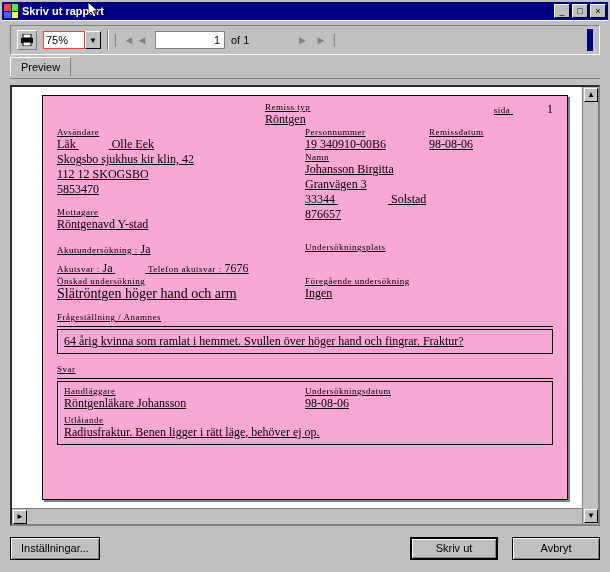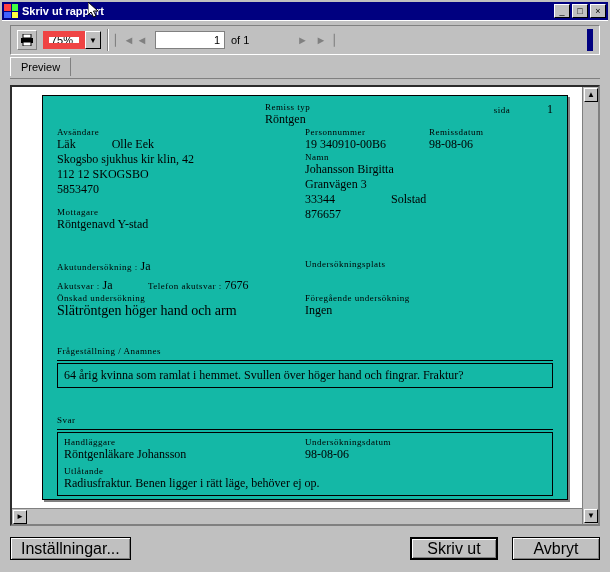--- a/index.html
+++ b/index.html
@@ -57,21 +57,21 @@
   }
   .tbtn {
     width:20px; height:20px;
     border:1px solid #808080; border-top-color:#fff; border-left-color:#fff;
     background:#c0c0c0; display:flex; align-items:center; justify-content:center;
   }
   .zoom {
     display:flex; align-items:center;
   }
   .zoom input {
-    width:42px; height:18px; font-size:11px; border:6px solid #ef4444;
+    width:42px; height:18px; font-size:11px; border:1px solid #ef4444;
     background:#fff; padding:0 2px;
   }
   .zoom .dd {
     width:16px; height:18px; background:#c0c0c0;
     border:1px solid #000; border-top-color:#fff; border-left-color:#fff;
     display:flex; align-items:center; justify-content:center; font-size:8px;
   }
   .sep {
     width:2px; height:22px; border-left:1px solid #808080; border-right:1px solid #fff;
   }
@@ -117,43 +117,44 @@
     position:absolute; left:0; right:16px; bottom:0; height:16px; background:#c0c0c0;
     border-top:1px solid #808080;
   }
   .scroll-h .arrow { top:1px; }
   .scroll-h .arrow.lf { left:1px; }
   .scroll-h .arrow.rg { right:1px; }
 
   .page {
     position:absolute; left:30px; top:8px; right:30px; bottom:24px;
     border:1px solid #000; box-shadow:2px 2px 0 #808080;
-    background:#14b8a6;
+    background:#f9a8d4;
     padding:6px 14px; font-family:"Times New Roman", serif;
     color:#000;
+    text-decoration:underline;
   }
   .tiny { font-family:"Times New Roman",serif; font-size:9px; letter-spacing:0.5px; }
   .val  { font-family:"Times New Roman",serif; font-size:12px; }
   .big  { font-family:"Times New Roman",serif; font-size:14px; }
   .hr { border:none; border-top:1px solid #000; margin:4px 0 2px 0; }
   .box { border:1px solid #000; padding:4px 6px; margin-top:2px; }
   .row { display:flex; }
   .colL { flex:1; }
   .colR { flex:1; }
-  .mt4{margin-top:4px}.mt6{margin-top:0}.mt10{margin-top:27px}
+  .mt4{margin-top:4px}.mt6{margin-top:0}.mt10{margin-top:10px}
 
   .buttons {
     position:absolute; left:8px; right:8px; bottom:8px; height:28px;
     display:flex; align-items:center;
   }
   .btn {
     min-width:88px; height:23px; background:#c0c0c0;
     border:1px solid #000; padding:0 10px;
     box-shadow: inset 1px 1px 0 #fff, inset -1px -1px 0 #808080;
-    font-size:16px; text-align:center; line-height:21px;
+    font-size:11px; text-align:center; line-height:21px;
   }
   .btn.default { border:2px solid #000; line-height:19px; }
   .spacer { flex:1; }
 </style>
 </head>
 <body>
 
 <div class="titlebar">
   <div class="app-icon">
       <span></span>

